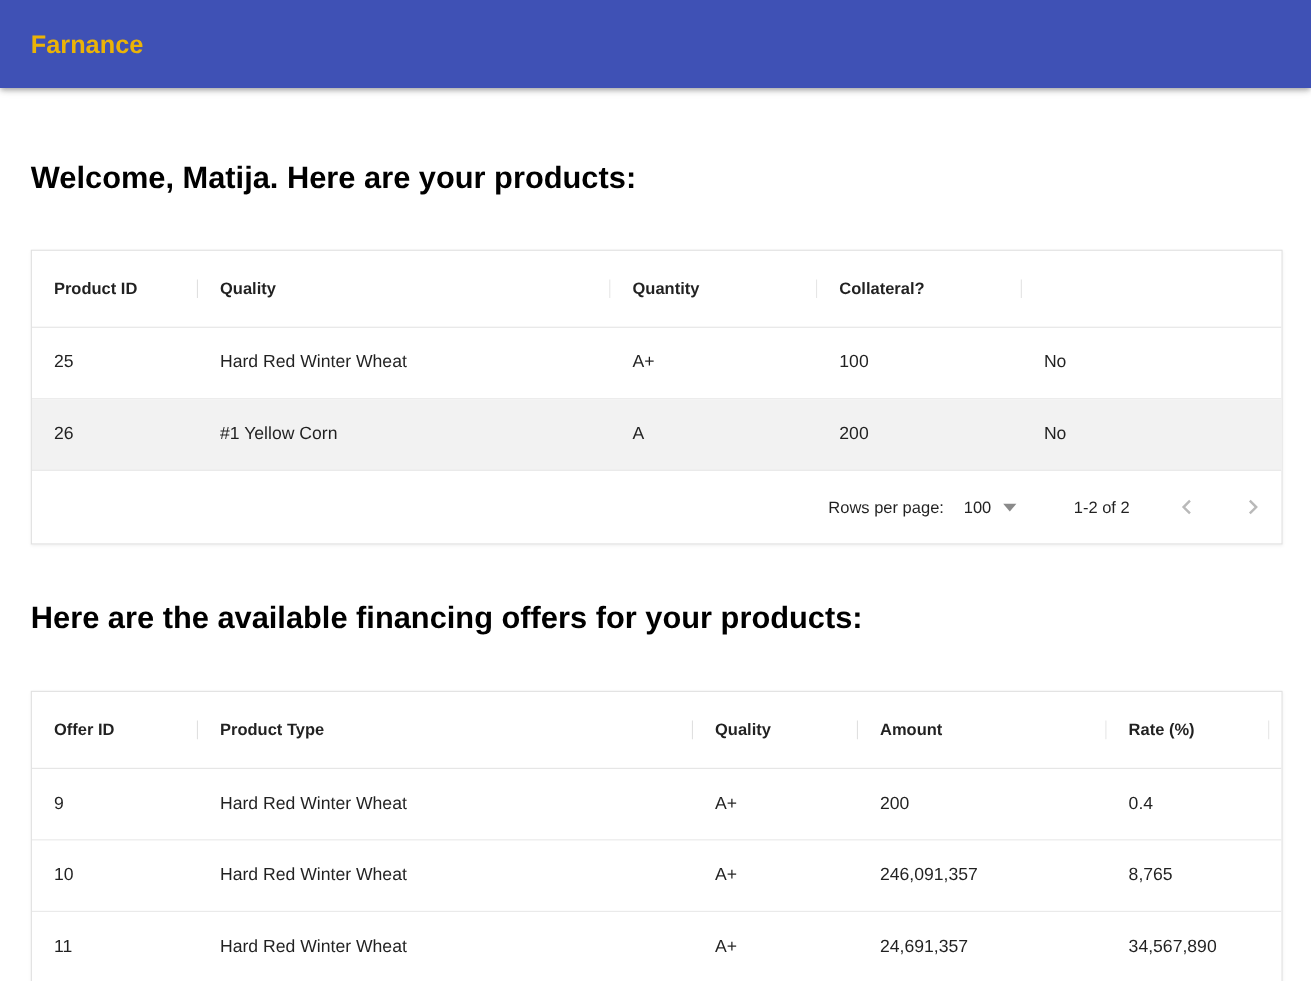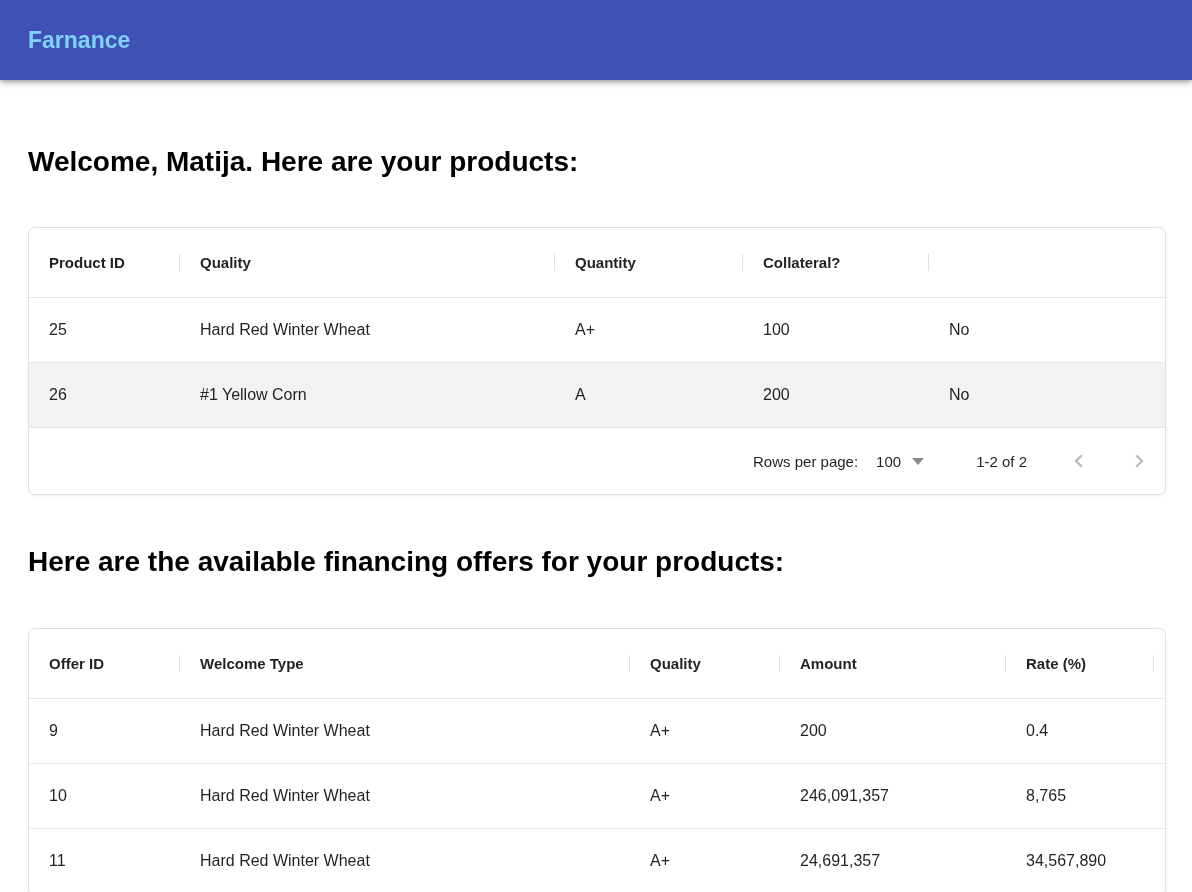--- a/index.html
+++ b/index.html
@@ -17,21 +17,21 @@
     background: #3f51b5;
     display: flex;
     align-items: center;
     justify-content: space-between;
     padding: 0 34px 0 28px;
     box-shadow: 0 2px 4px -1px rgba(0,0,0,.2), 0 4px 5px 0 rgba(0,0,0,.14), 0 1px 10px 0 rgba(0,0,0,.12);
     position: relative;
     z-index: 5;
   }
   .brand {
-    color: #7dd3fc;
+    color: #eab308;
     font-size: 23px;
     font-weight: 700;
     cursor: pointer;
   }
   .nav-links { display: flex; align-items: center; gap: 33px; }
   .nav-link {
     color: #fff;
     font-size: 15px;
     font-weight: 500;
     letter-spacing: 1px;
@@ -50,21 +50,21 @@
     margin: 0;
     line-height: 28px;
   }
   .heading-1 { margin-top: 68px; }
   .heading-2 { margin-top: 53px; }
 
   .card {
     margin-top: 51px;
     background: #fff;
     border: 1px solid #e0e0e0;
-    border-radius: 7px;
+    border-radius: 0;
     box-shadow: 0 1px 3px rgba(0,0,0,0.06);
     overflow: hidden;
   }
   .card-2 { margin-top: 52px; }
 
   .grid-row { display: grid; align-items: center; }
   .t1 { grid-template-columns: 151px 375px 188px 186px 189px 1fr; }
   .t2 { grid-template-columns: 151px 450px 150px 226px 148px 1fr; }
 
   .cell {
@@ -184,21 +184,21 @@
         </span>
       </span>
     </div>
   </section>
 
   <h1 class="section-heading heading-2">Here are the available financing offers for your products:</h1>
 
   <section class="card card-2">
     <div class="grid-row header-row t2">
       <div class="cell hcell">Offer ID</div>
-      <div class="cell hcell">Welcome Type</div>
+      <div class="cell hcell">Product Type</div>
       <div class="cell hcell">Quality</div>
       <div class="cell hcell num">Amount</div>
       <div class="cell hcell num">Rate (%)</div>
       <div class="cell hcell no-sep"></div>
     </div>
 
     <div class="grid-row data-row t2">
       <div class="cell">9</div>
       <div class="cell">Hard Red Winter Wheat</div>
       <div class="cell">A+</div>

